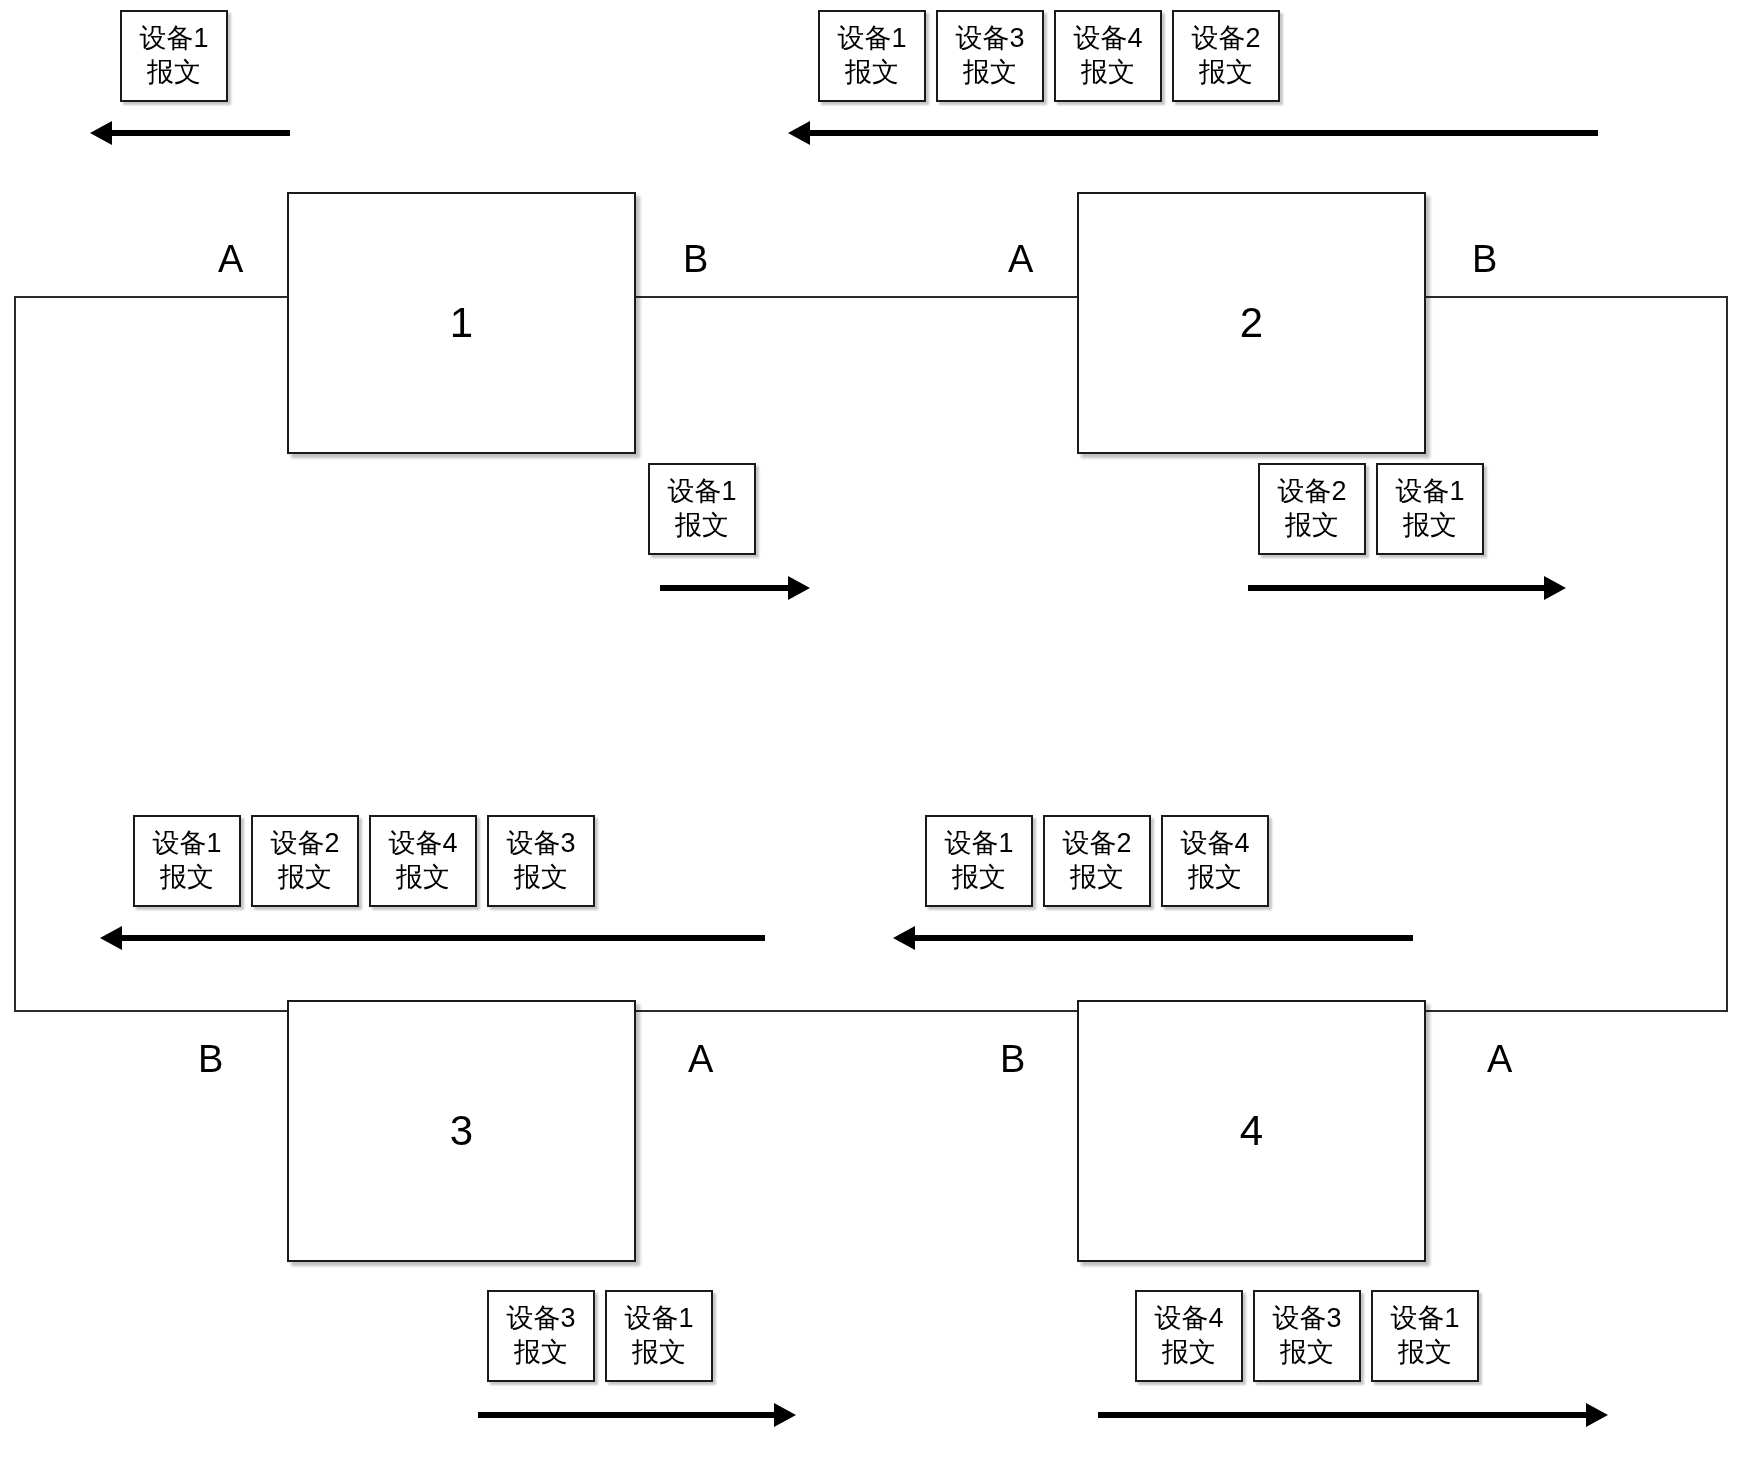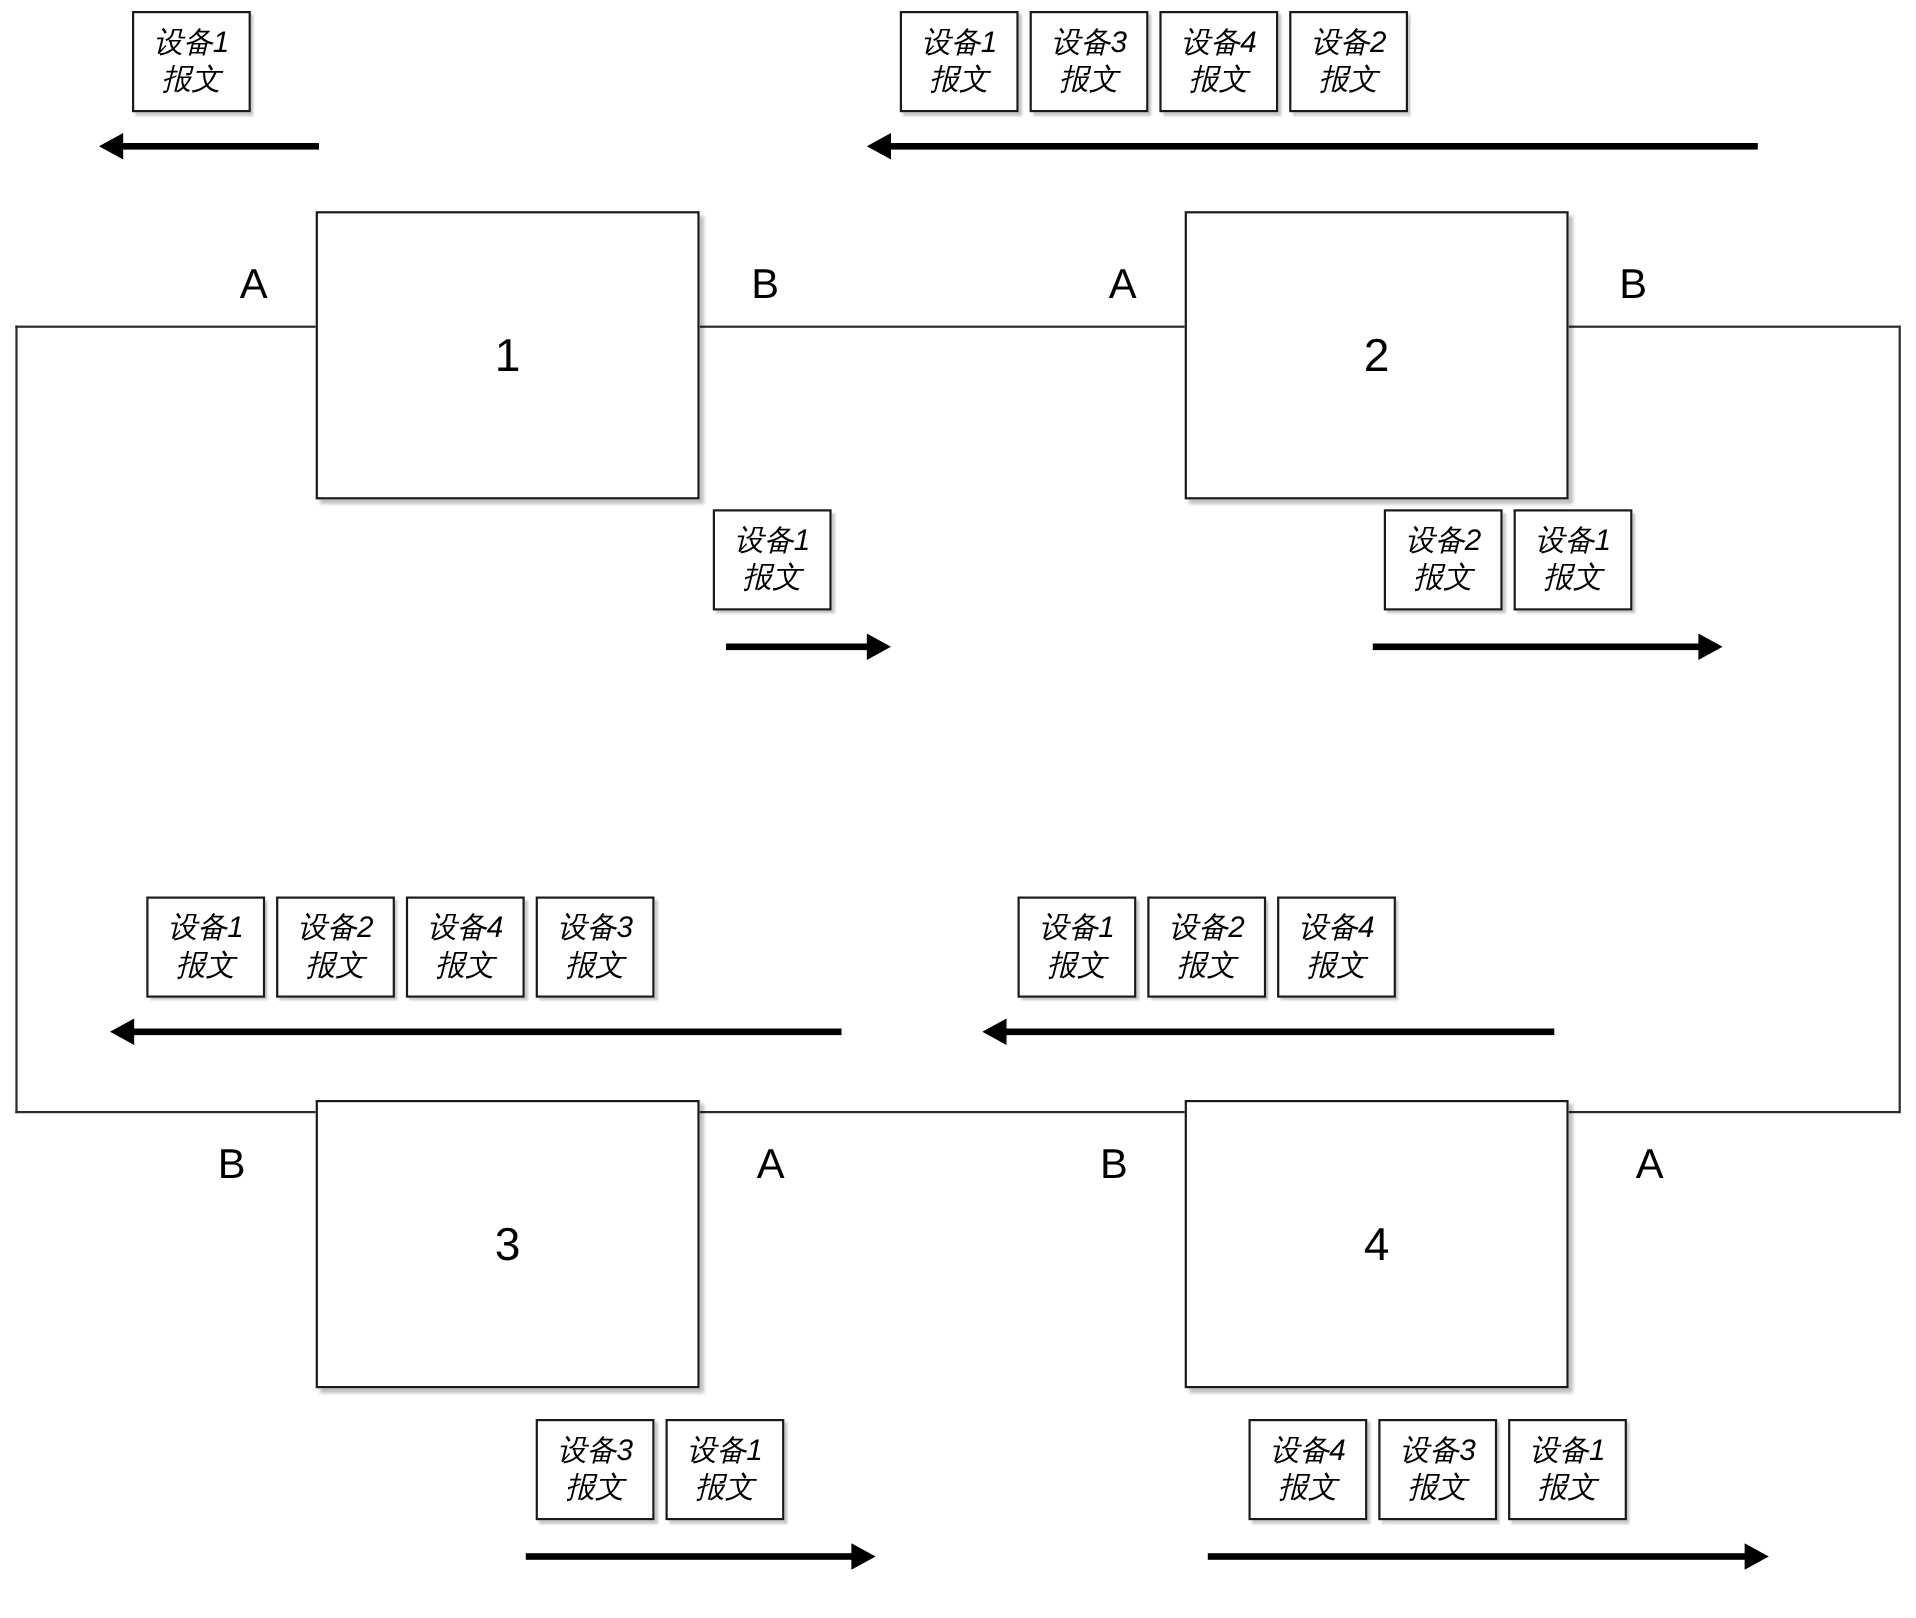--- a/index.html
+++ b/index.html
@@ -61,21 +61,21 @@
     display: flex;
     flex-direction: column;
     align-items: center;
     justify-content: center;
     margin-right: 10px;
     font-size: 27px;
     color: #000;
     line-height: 1.25;
   }
   .pkt:last-child { margin-right: 0; }
-  .pkt .l1, .pkt .l2 { display: block; white-space: nowrap; font-style: italic; }
+  .pkt .l1, .pkt .l2 { display: block; white-space: nowrap; }
 
   
   .arrow {
     position: absolute;
     height: 6px;
     background: #000;
   }
   .arrow .head {
     position: absolute;
     top: -9px;

